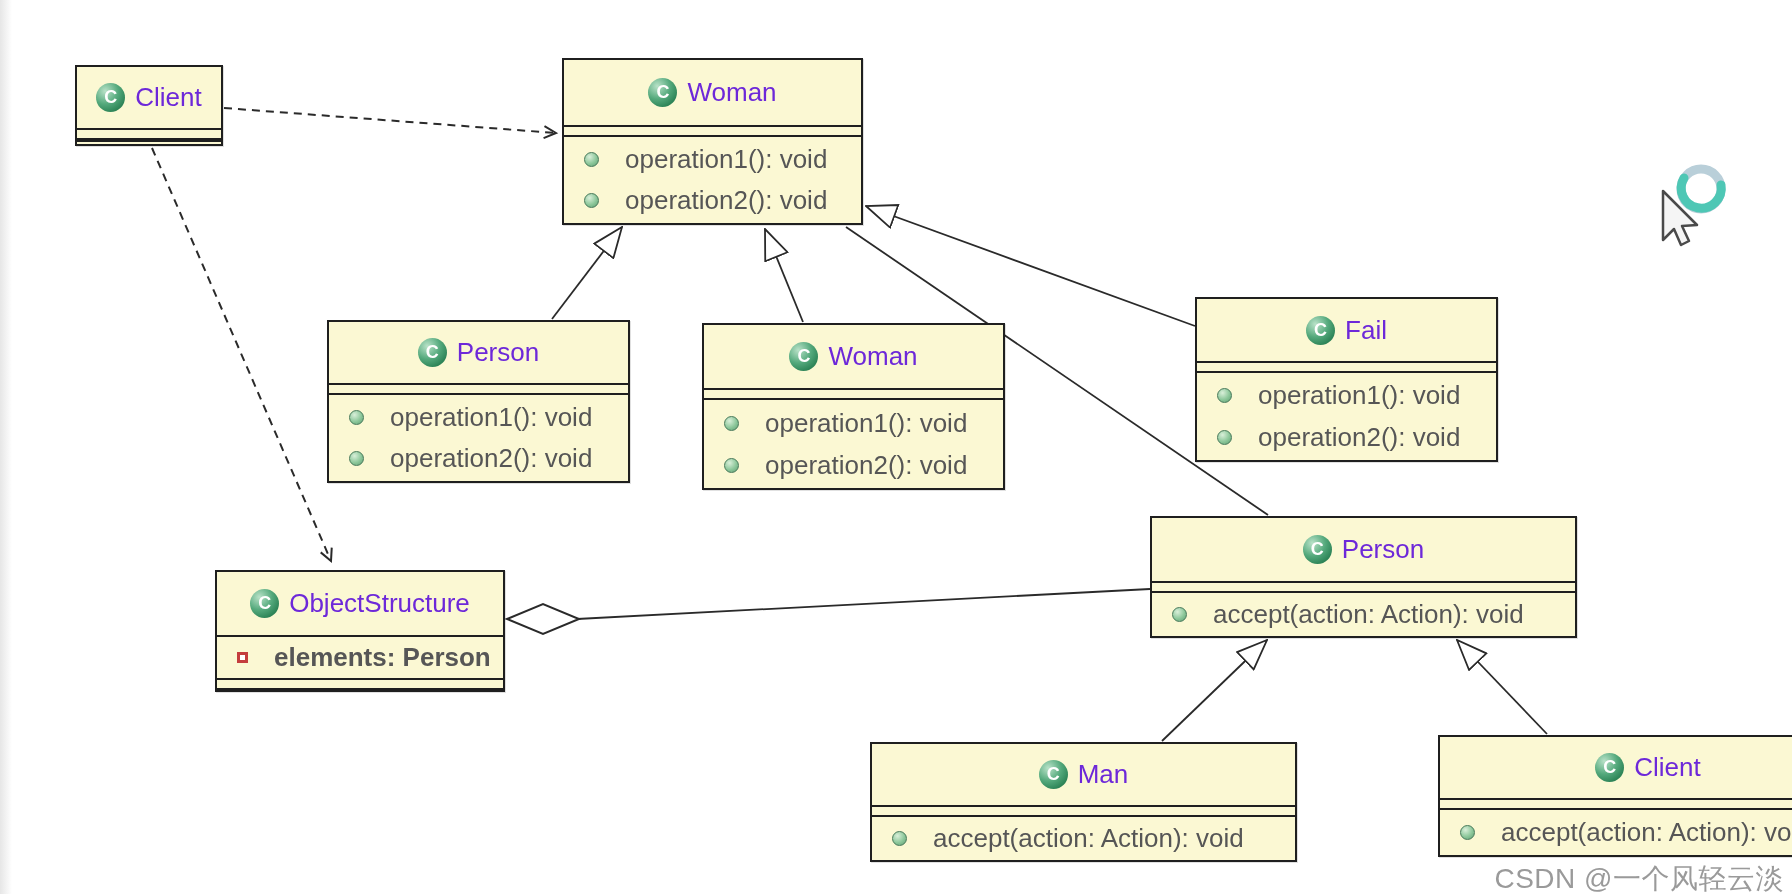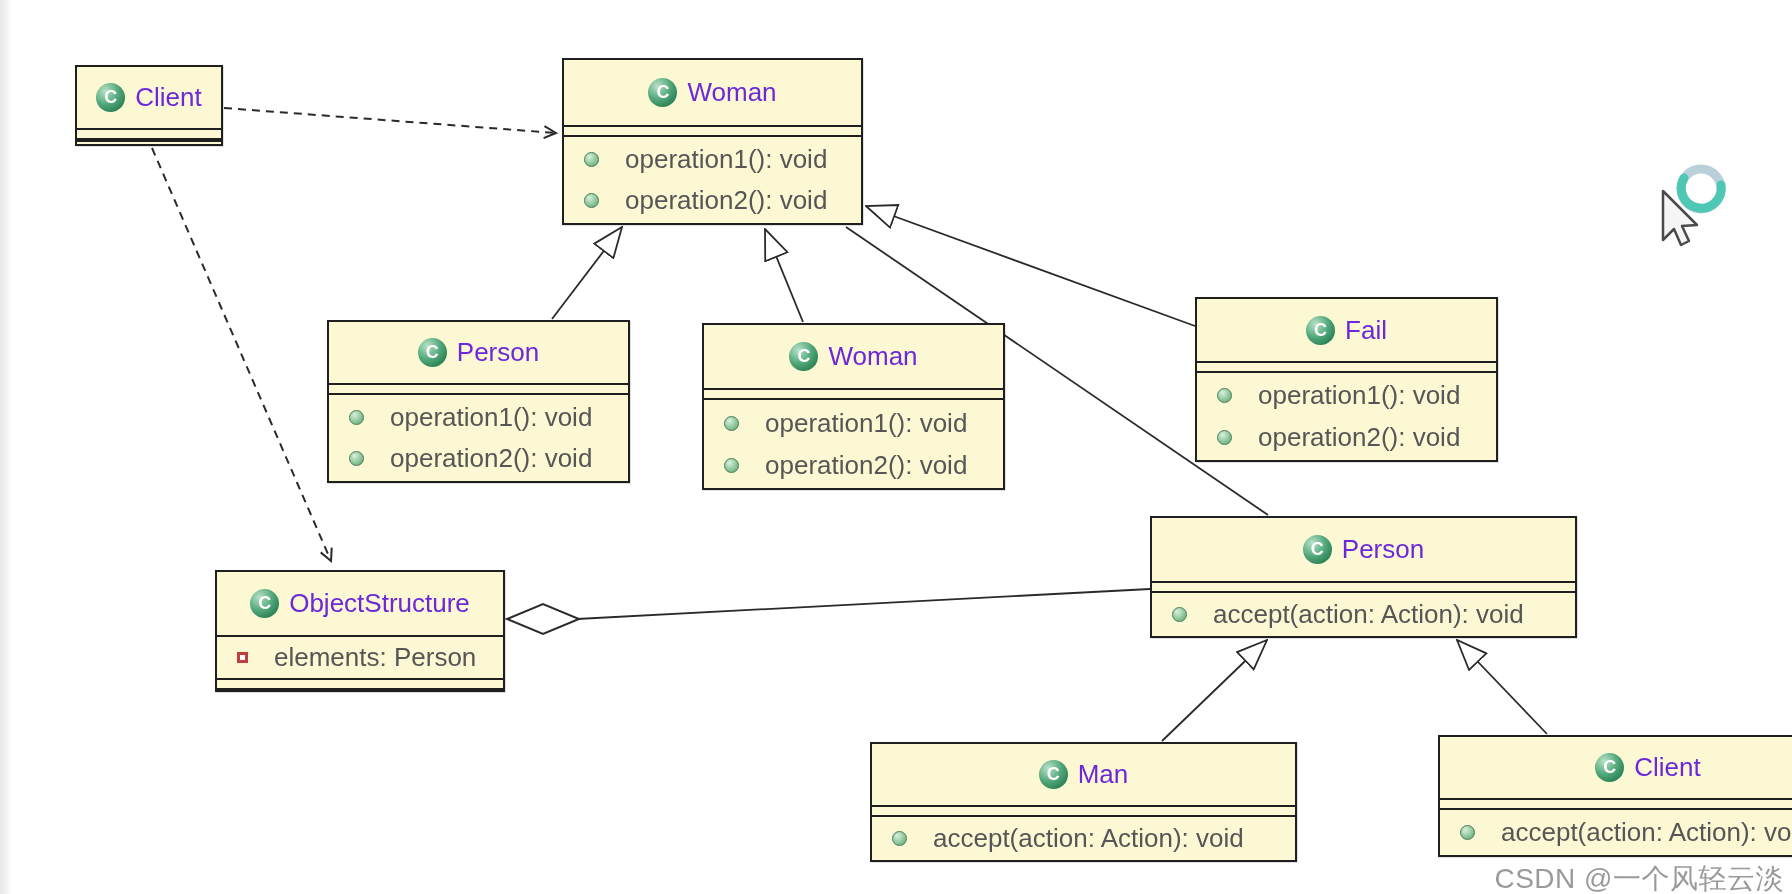--- a/index.html
+++ b/index.html
@@ -23,21 +23,21 @@
     width:29px;height:29px;border-radius:50%;flex:0 0 auto;
     background:radial-gradient(circle at 32% 28%, #b9e2c8 0%, #54a97c 45%, #2e8558 75%, #256d47 100%);
     color:#fff;font-weight:bold;font-size:18px;line-height:29px;text-align:center;
   }
   .cname{font-size:26px;color:#6d28d9;white-space:nowrap;}
   .strip{height:8px;flex:0 0 auto;}
   .strip + .strip{border-top:2px solid #1f1f1f;}
   .strip.after-title{border-bottom:2px solid #1f1f1f;}
   .members{flex:1 1 auto;display:flex;flex-direction:column;justify-content:space-around;
     padding:2px 0;}
-  .members.with-sep{border-bottom:2px solid #1f1f1f;}
+  .members.with-sep{border-bottom:2px solid #1f1f1f;font-weight:bold;}
   .member{display:flex;align-items:center;gap:26px;padding-left:20px;white-space:nowrap;}
   .mtext{font-size:26px;color:#565656;}
   .bullet-method{
     width:15px;height:15px;border-radius:50%;flex:0 0 auto;
     background:radial-gradient(circle at 35% 30%, #d9efd9 0%, #8cc79a 55%, #5f9e72 100%);
     border:1px solid #46795a;box-sizing:border-box;
   }
   .bullet-field{
     width:11px;height:11px;flex:0 0 auto;background:#fff;
     border:3px solid #c43d3d;box-sizing:border-box;

